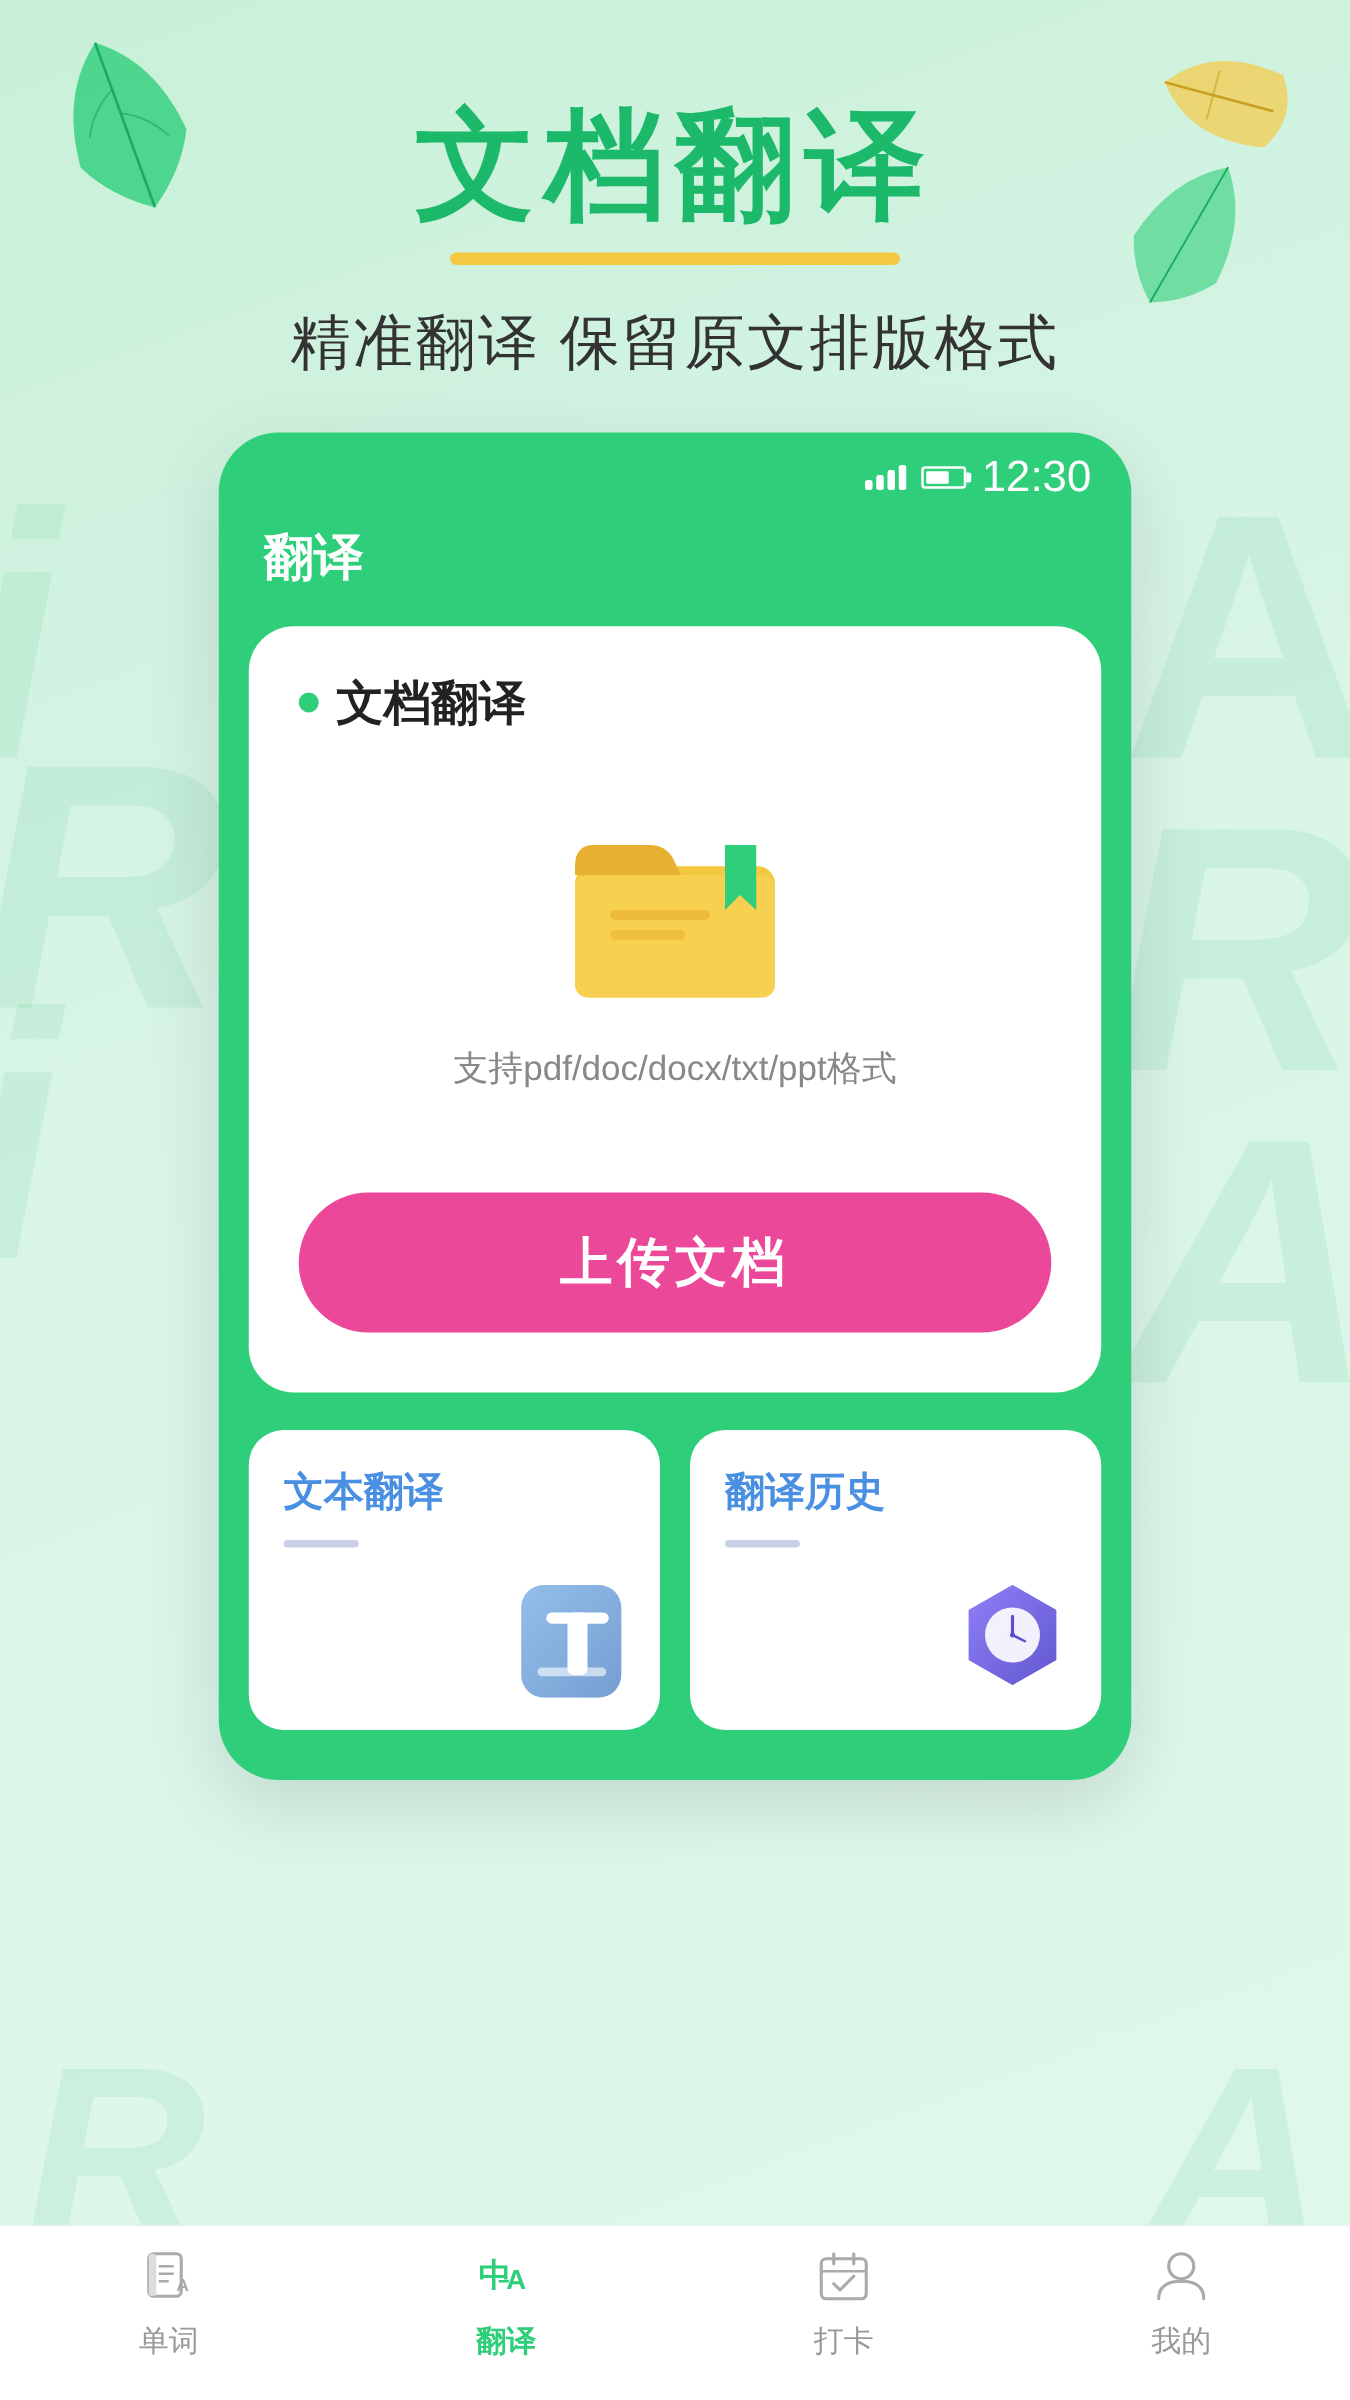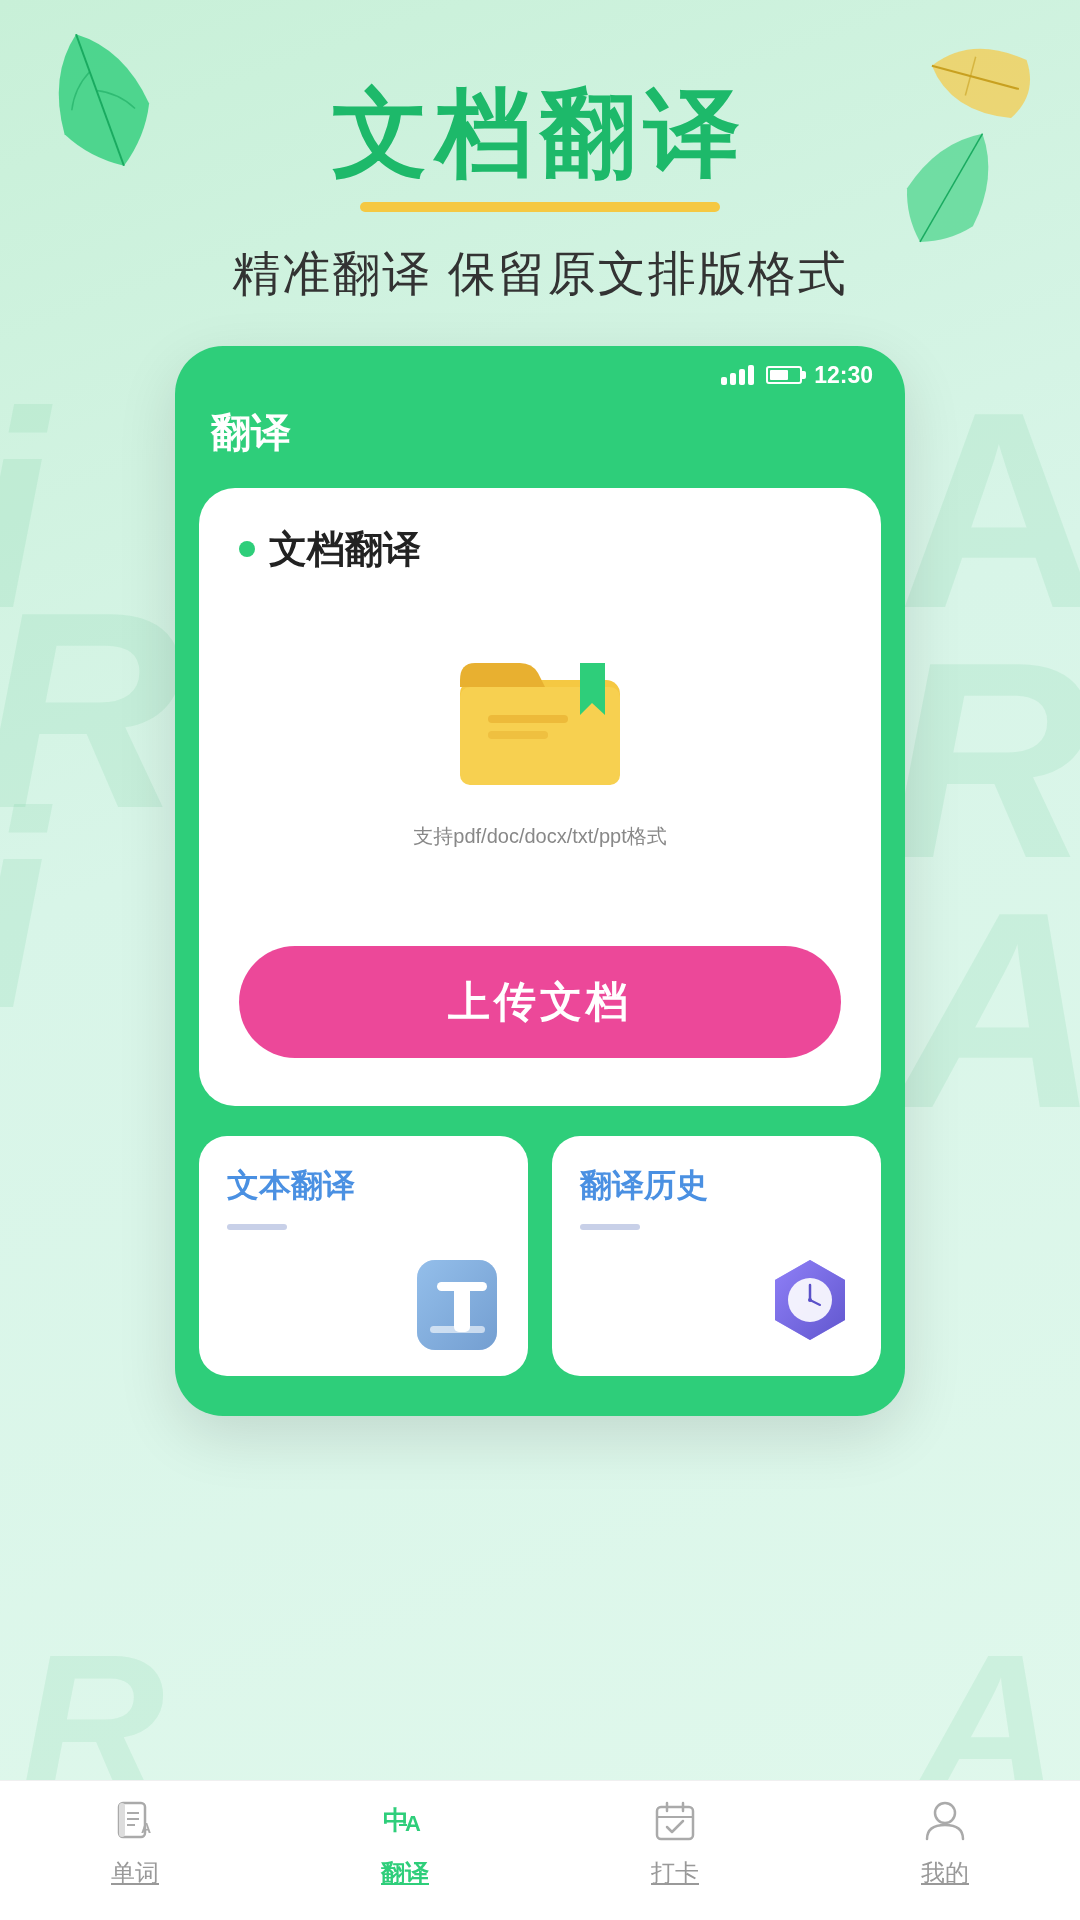--- a/index.html
+++ b/index.html
@@ -124,22 +124,22 @@
     }
     .battery-fill {
       position: absolute;
       left: 2px; top: 2px; bottom: 2px;
       width: 55%;
       background: white;
       border-radius: 1px;
     }
     .status-time {
       color: white;
-      font-size: 23px;
-      font-weight: 700;
+      font-size: 35px;
+      font-weight: 400;
     }
 
     
     .app-title-bar {
       padding: 8px 36px 28px;
     }
     .app-title {
       color: white;
       font-size: 40px;
       font-weight: 700;
@@ -181,24 +181,24 @@
     }
 
     
     .folder-icon-wrap {
       width: 180px;
       height: 160px;
       margin-bottom: 28px;
     }
 
     .supported-formats {
-      font-size: 20px;
+      font-size: 28px;
       color: #888;
       text-align: left;
-      margin-bottom: 16px;
+      margin-bottom: 0;
     }
 
     
     .upload-btn {
       display: block;
       width: 100%;
       background: #ec4899;
       color: white;
       font-size: 42px;
       font-weight: 600;
@@ -288,21 +288,20 @@
       width: 56px;
       height: 56px;
       display: flex;
       align-items: center;
       justify-content: center;
     }
 
     .nav-label {
       font-size: 24px;
       color: #999;
-      text-decoration: underline;
     }
     .nav-label.active {
       color: #2ece7a;
       font-weight: 600;
     }
 
     
     .signal-bars {
       display: flex;
       align-items: flex-end;

